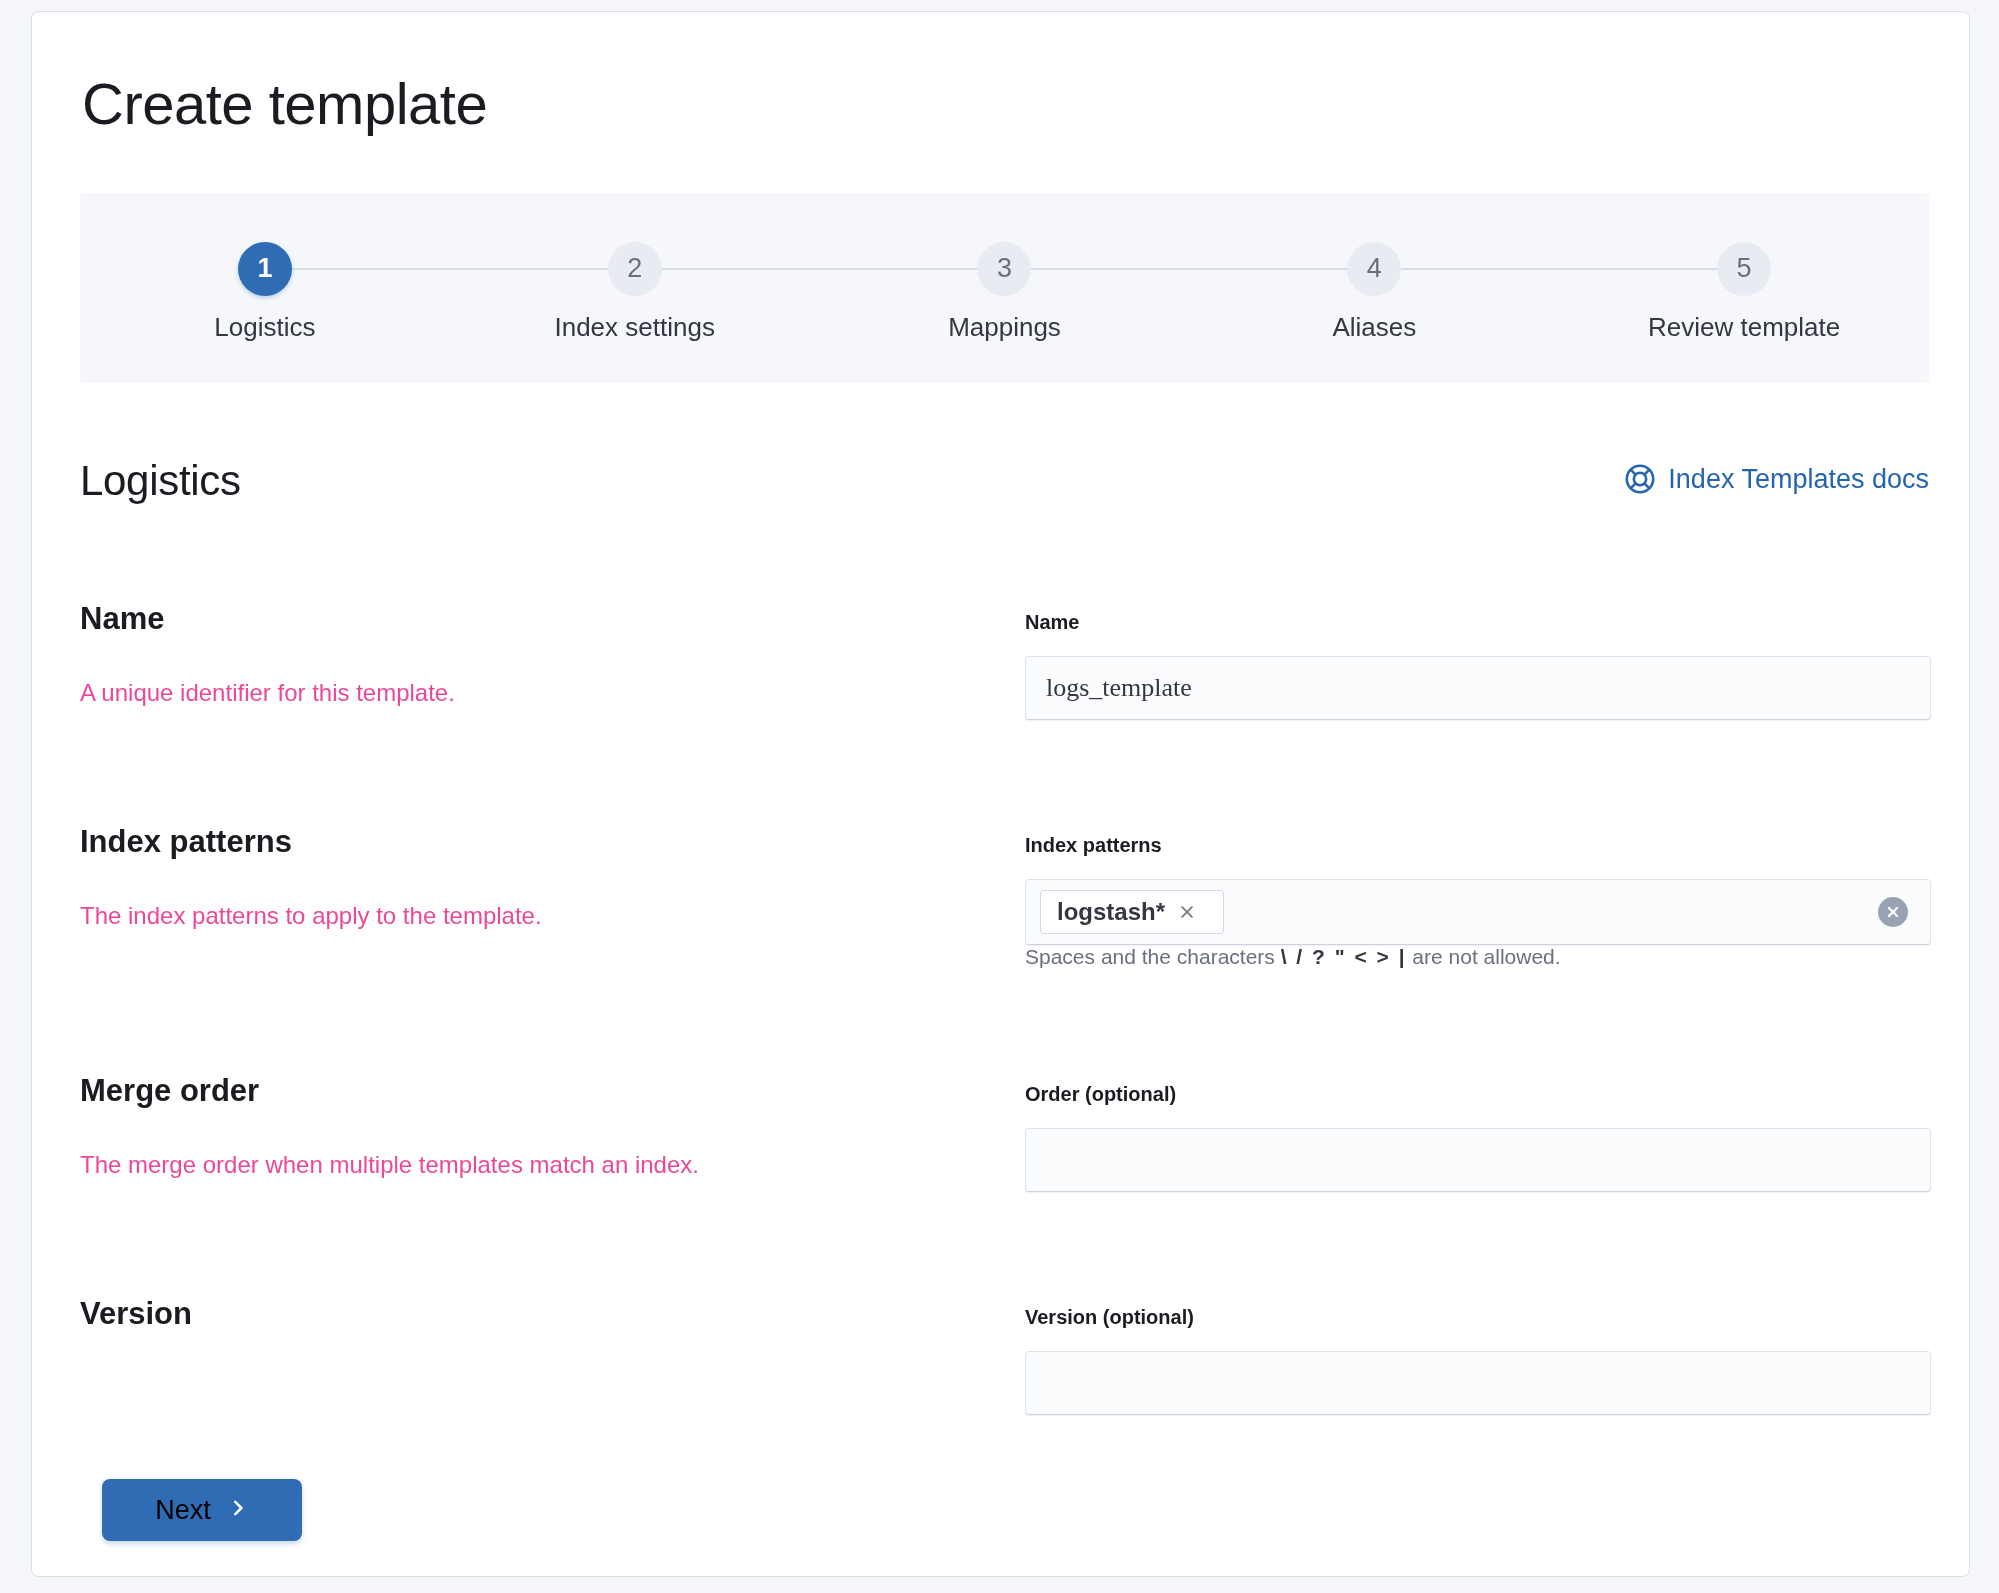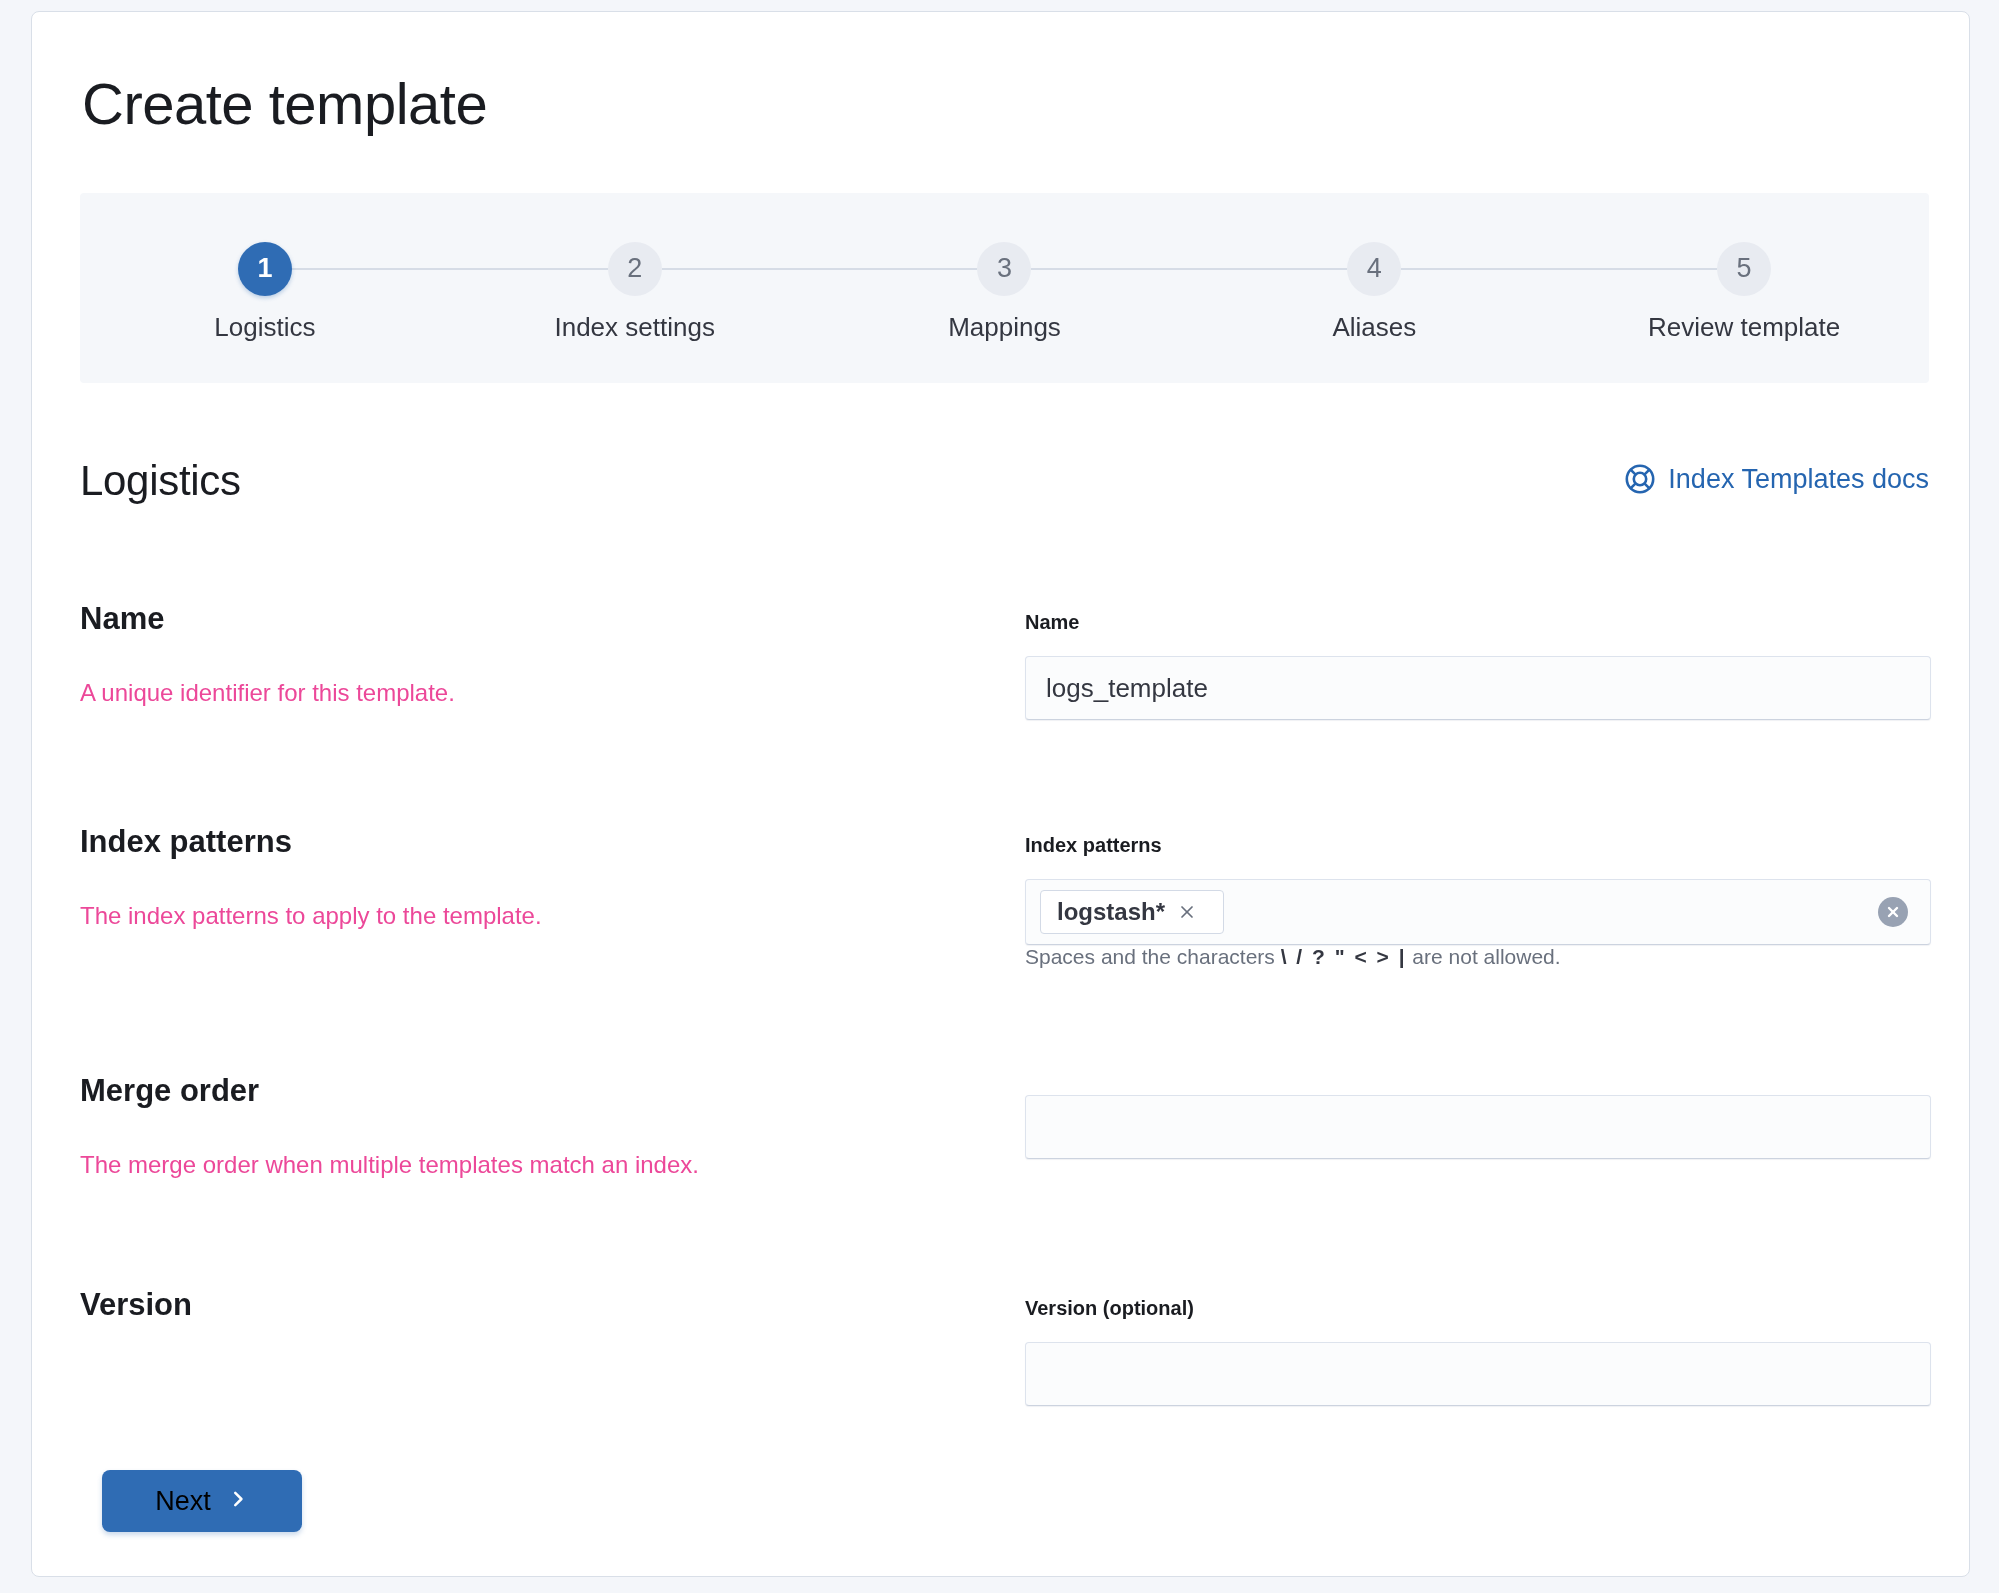--- a/index.html
+++ b/index.html
@@ -131,21 +131,21 @@
     margin-top: 10px;
   }
   .text-input {
     margin-top: 22px;
     width: 906px;
     height: 64px;
     background: #fbfcfd;
     border: 1px solid #dde3ed;
     border-bottom-color: #ccd3df;
     border-radius: 4px;
-    font-family: Liberation Sans, sans-serif;
+    font-family: Liberation Serif, serif;
     font-size: 26px;
     color: #343741;
     padding: 0 20px;
     outline: none;
     box-shadow: 0 1px 1px rgba(152,162,179,0.15);
   }
   .combo-box {
     margin-top: 22px;
     width: 906px;
     min-height: 66px;
@@ -308,20 +308,21 @@
     </div>
   </div>
 
   
   <div class="form-row">
     <div>
       <h3 class="row-heading">Merge order</h3>
       <p class="row-description">The merge order when multiple templates match an index.</p>
     </div>
     <div>
+      <div class="field-label">Order (optional)</div>
       <input class="text-input" type="text" value="" style="">
     </div>
   </div>
 
   
   <div class="form-row">
     <div>
       <h3 class="row-heading">Version</h3>
     </div>
     <div>

